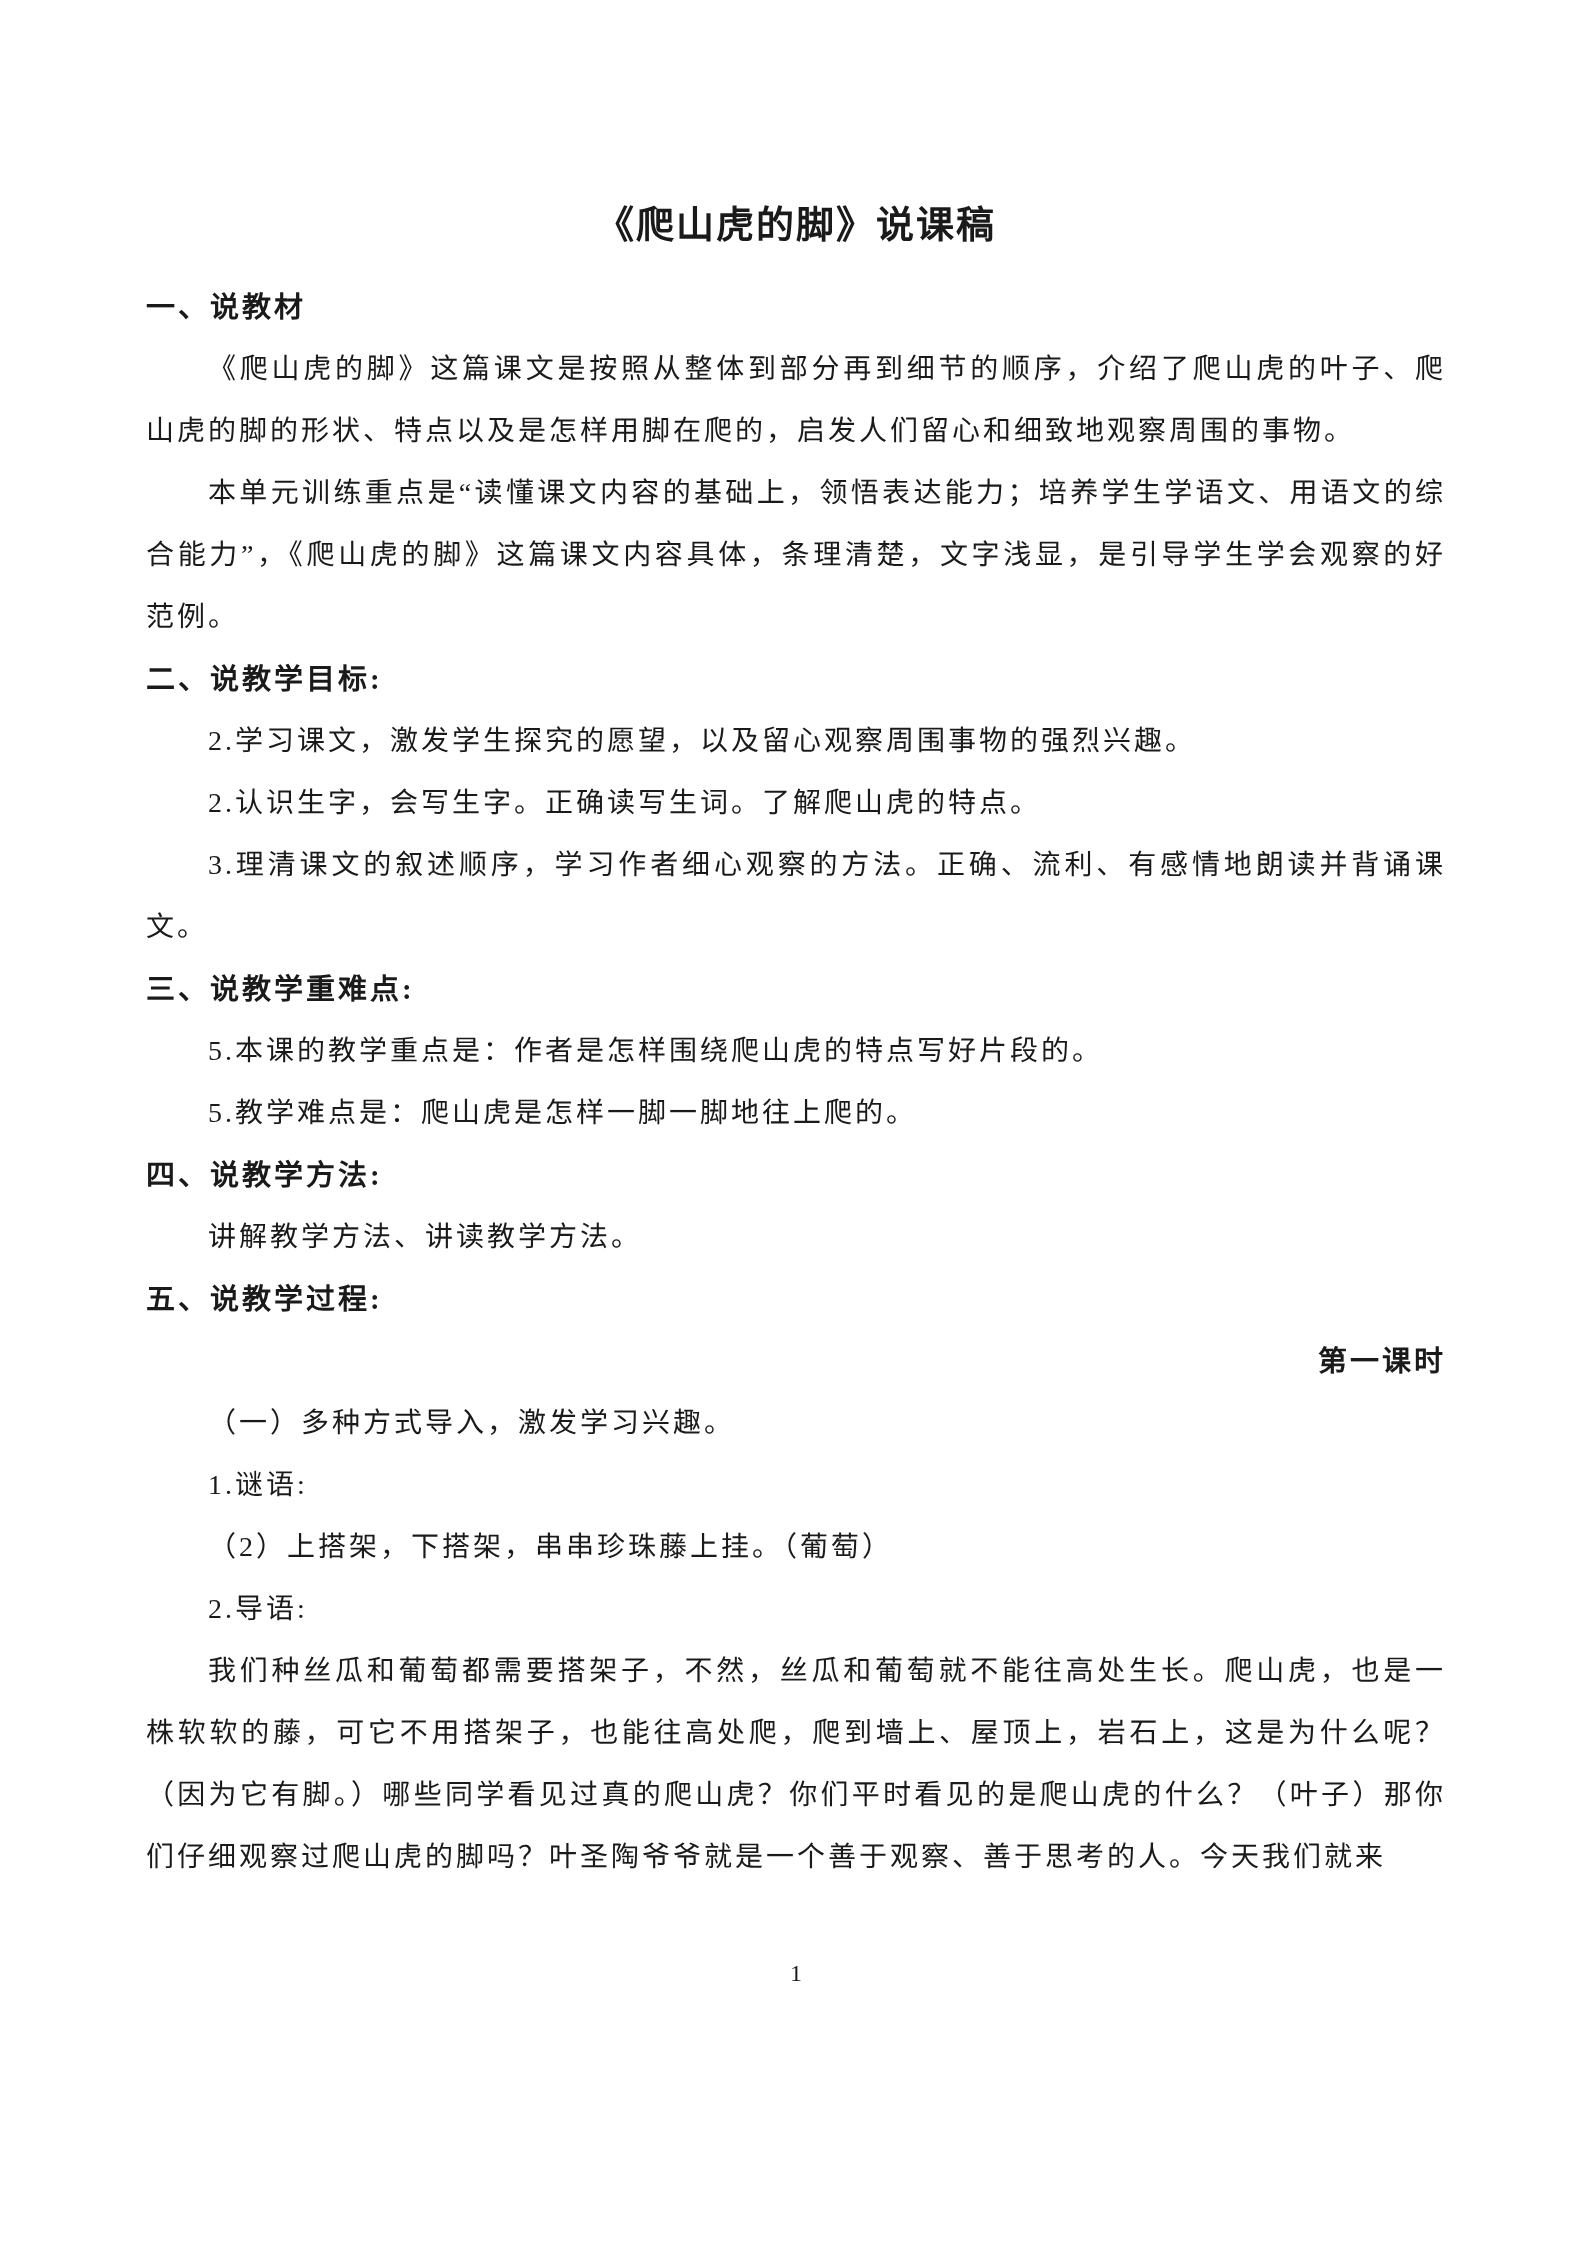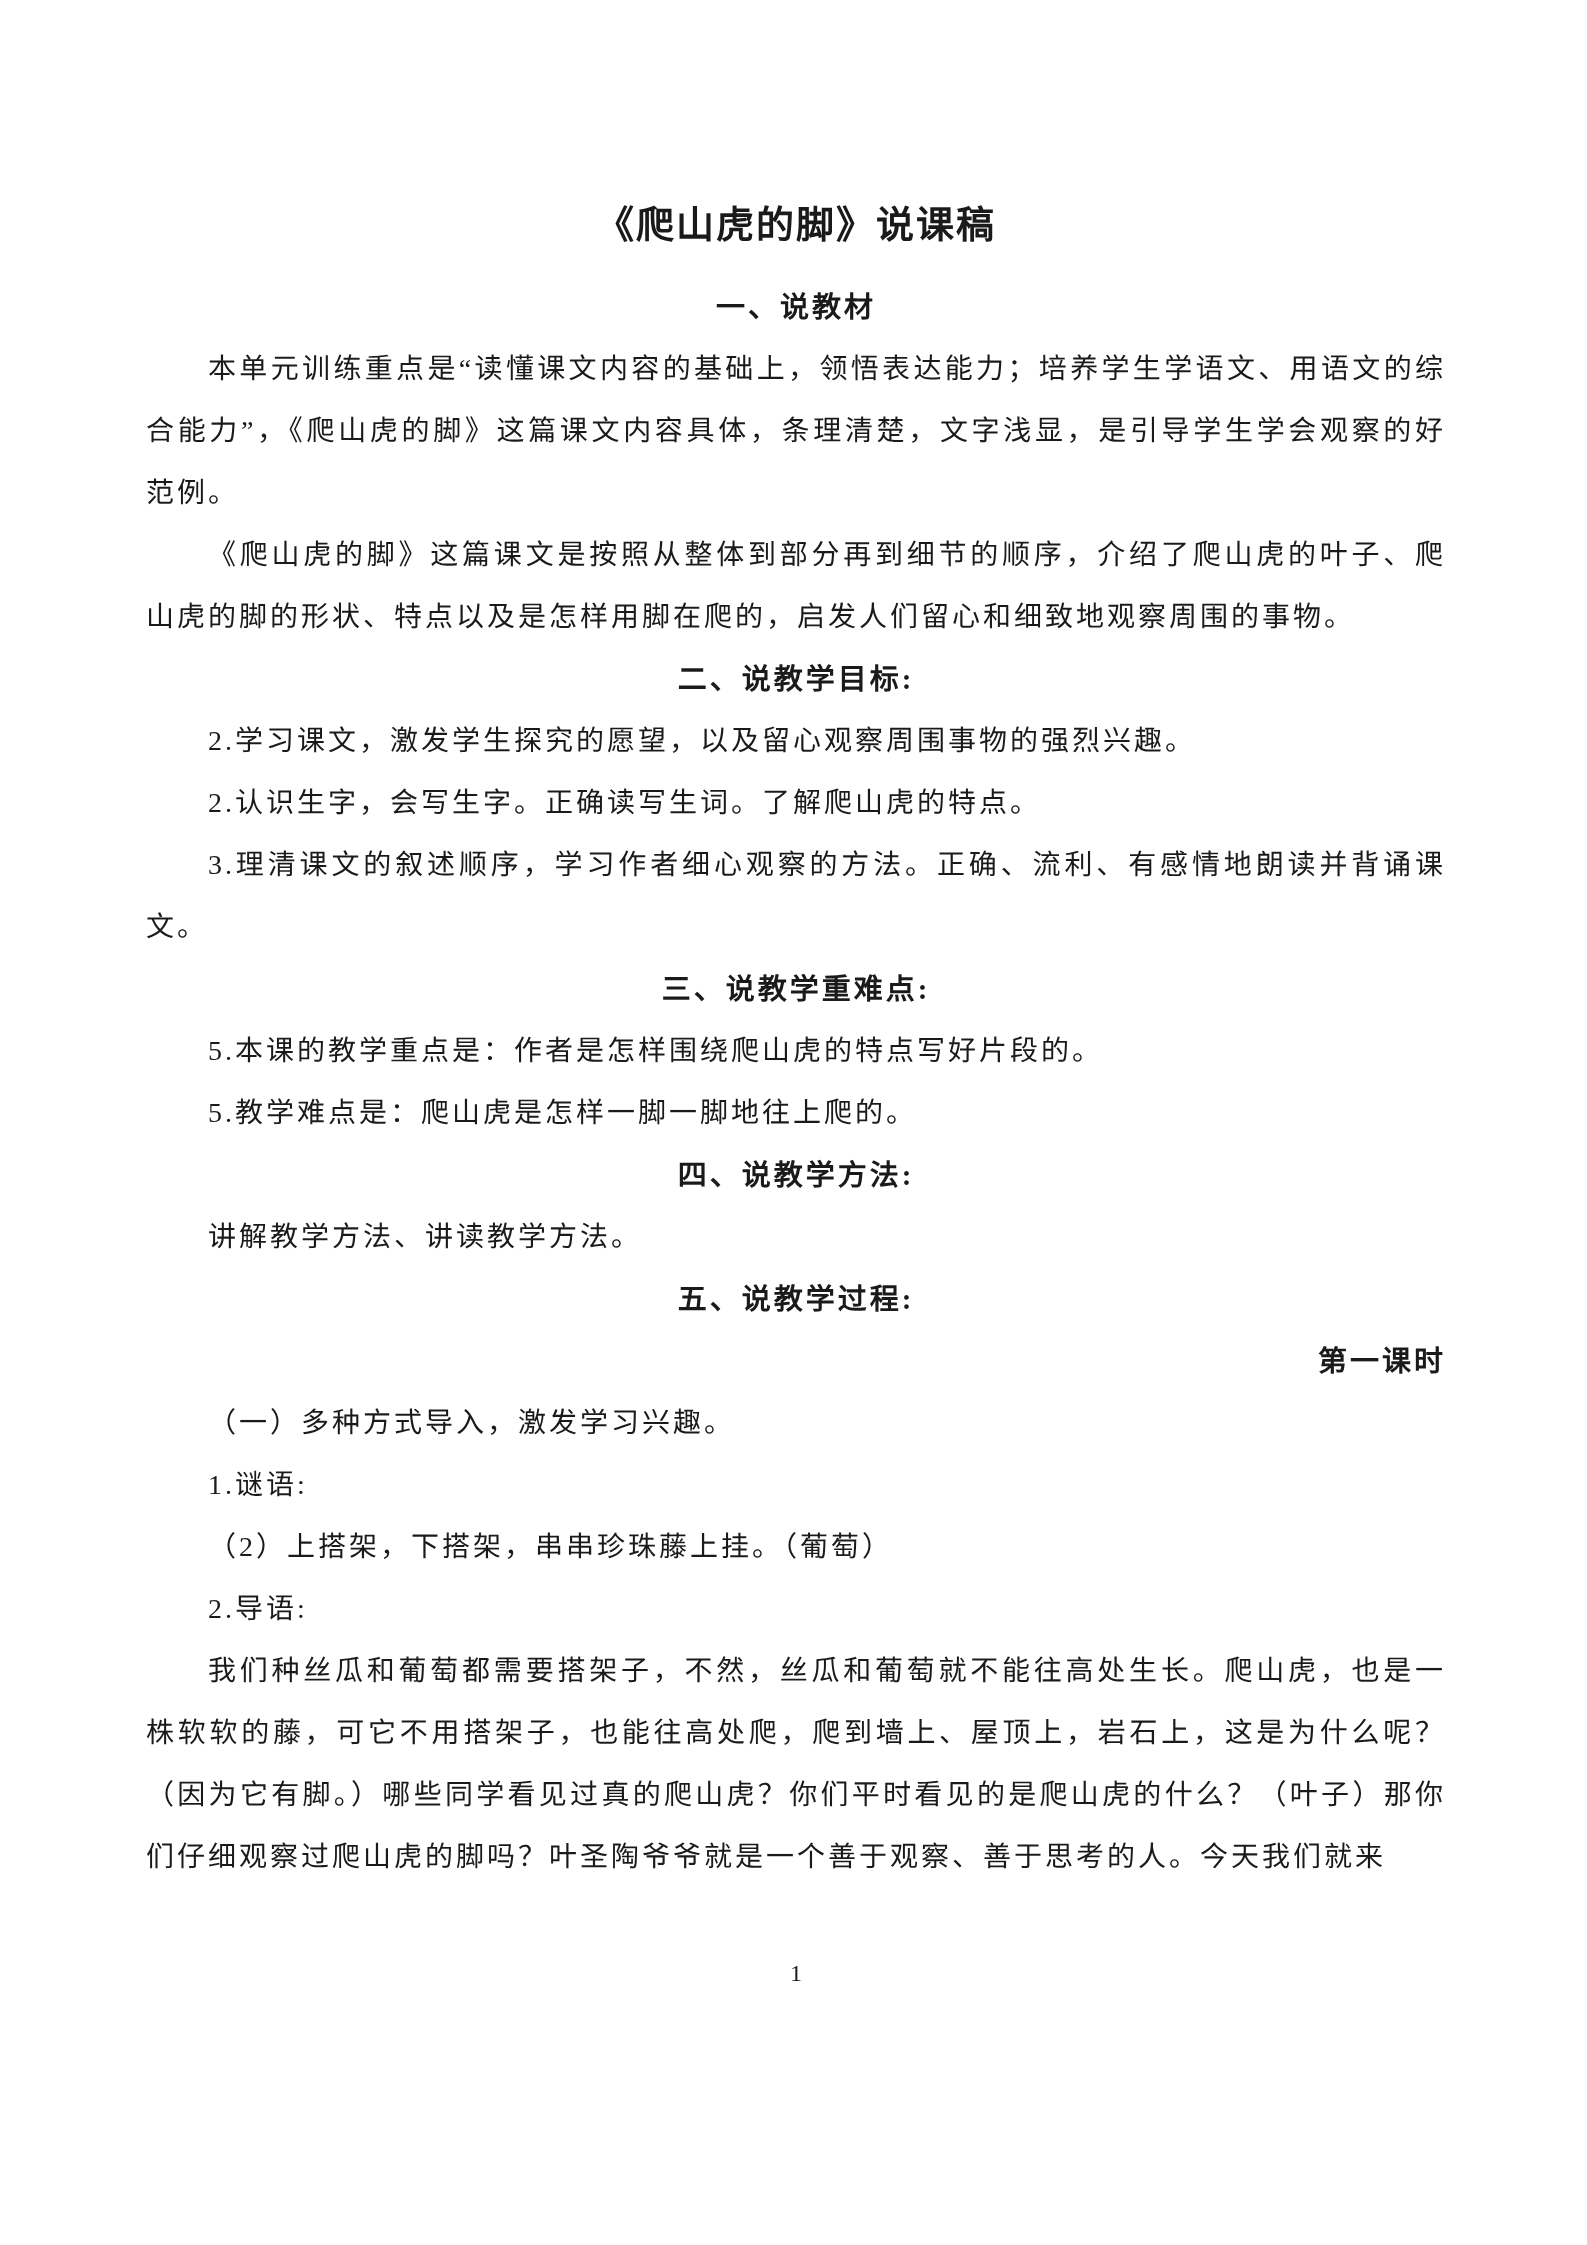--- a/index.html
+++ b/index.html
@@ -27,21 +27,21 @@
     letter-spacing: 2px;
     text-align: center;
     margin-bottom: 26px;
     white-space: nowrap;
   }
   .sec-heading {
     font-weight: 700;
     font-size: 29px;
     line-height: 62px;
     letter-spacing: 3px;
-    text-align: center;
+    text-align: left;
   }
   .para {
     font-size: 28px;
     line-height: 62px;
     letter-spacing: 3px;
     text-align: justify;
     text-indent: 62px;
   }
   .subsection-title {
     font-weight: 700;
@@ -64,22 +64,22 @@
 </style>
 </head>
 <body>
 
 <div class="page">
 
   <h1 class="doc-title">《爬山虎的脚》说课稿</h1>
 
   <section>
     <h2 class="sec-heading">一、说教材</h2>
+    <p class="para">《爬山虎的脚》这篇课文是按照从整体到部分再到细节的顺序，介绍了爬山虎的叶子、爬山虎的脚的形状、特点以及是怎样用脚在爬的，启发人们留心和细致地观察周围的事物。</p>
     <p class="para">本单元训练重点是“读懂课文内容的基础上，领悟表达能力；培养学生学语文、用语文的综合能力”，《爬山虎的脚》这篇课文内容具体，条理清楚，文字浅显，是引导学生学会观察的好范例。</p>
-    <p class="para">《爬山虎的脚》这篇课文是按照从整体到部分再到细节的顺序，介绍了爬山虎的叶子、爬山虎的脚的形状、特点以及是怎样用脚在爬的，启发人们留心和细致地观察周围的事物。</p>
   </section>
 
   <section>
     <h2 class="sec-heading">二、说教学目标:</h2>
     <p class="para">2.学习课文，激发学生探究的愿望，以及留心观察周围事物的强烈兴趣。</p>
     <p class="para">2.认识生字，会写生字。正确读写生词。了解爬山虎的特点。</p>
     <p class="para">3.理清课文的叙述顺序，学习作者细心观察的方法。正确、流利、有感情地朗读并背诵课文。</p>
   </section>
 
   <section>

